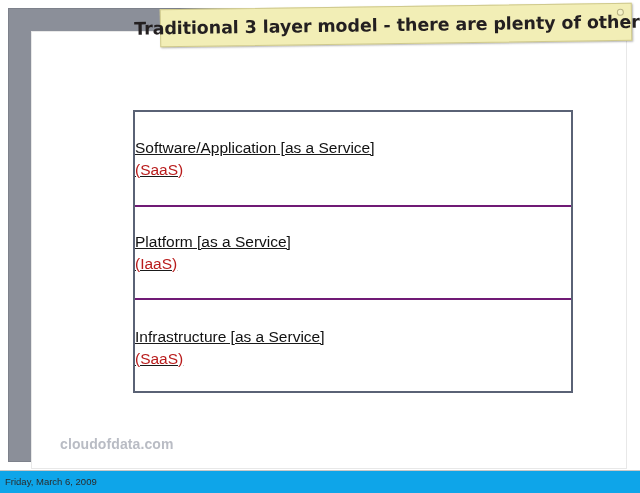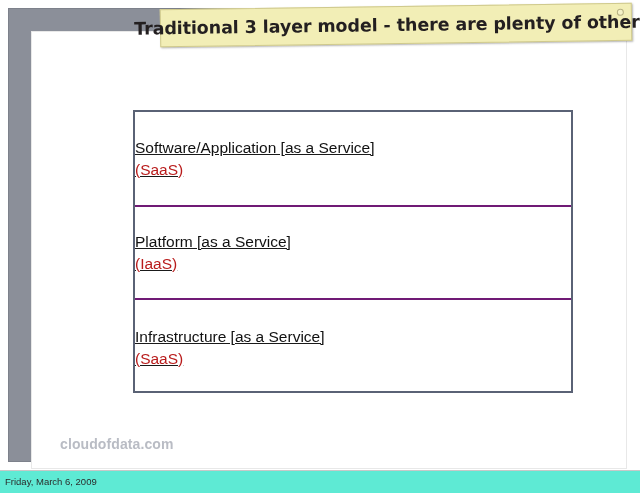--- a/index.html
+++ b/index.html
@@ -131,21 +131,21 @@
     letter-spacing: 0.1px;
   }
 
   
   #footer-bar {
     position: absolute;
     left: 0;
     top: 470px;
     width: 640px;
     height: 23px;
-    background: #5eead4;
+    background: #0ea5e9;
     border-top: 1px solid #c8c8c8;
   }
   #footer-date {
     position: absolute;
     left: 5px;
     top: 5px;
     font-size: 9.5px;
     color: #2b2b2b;
   }
 </style>

